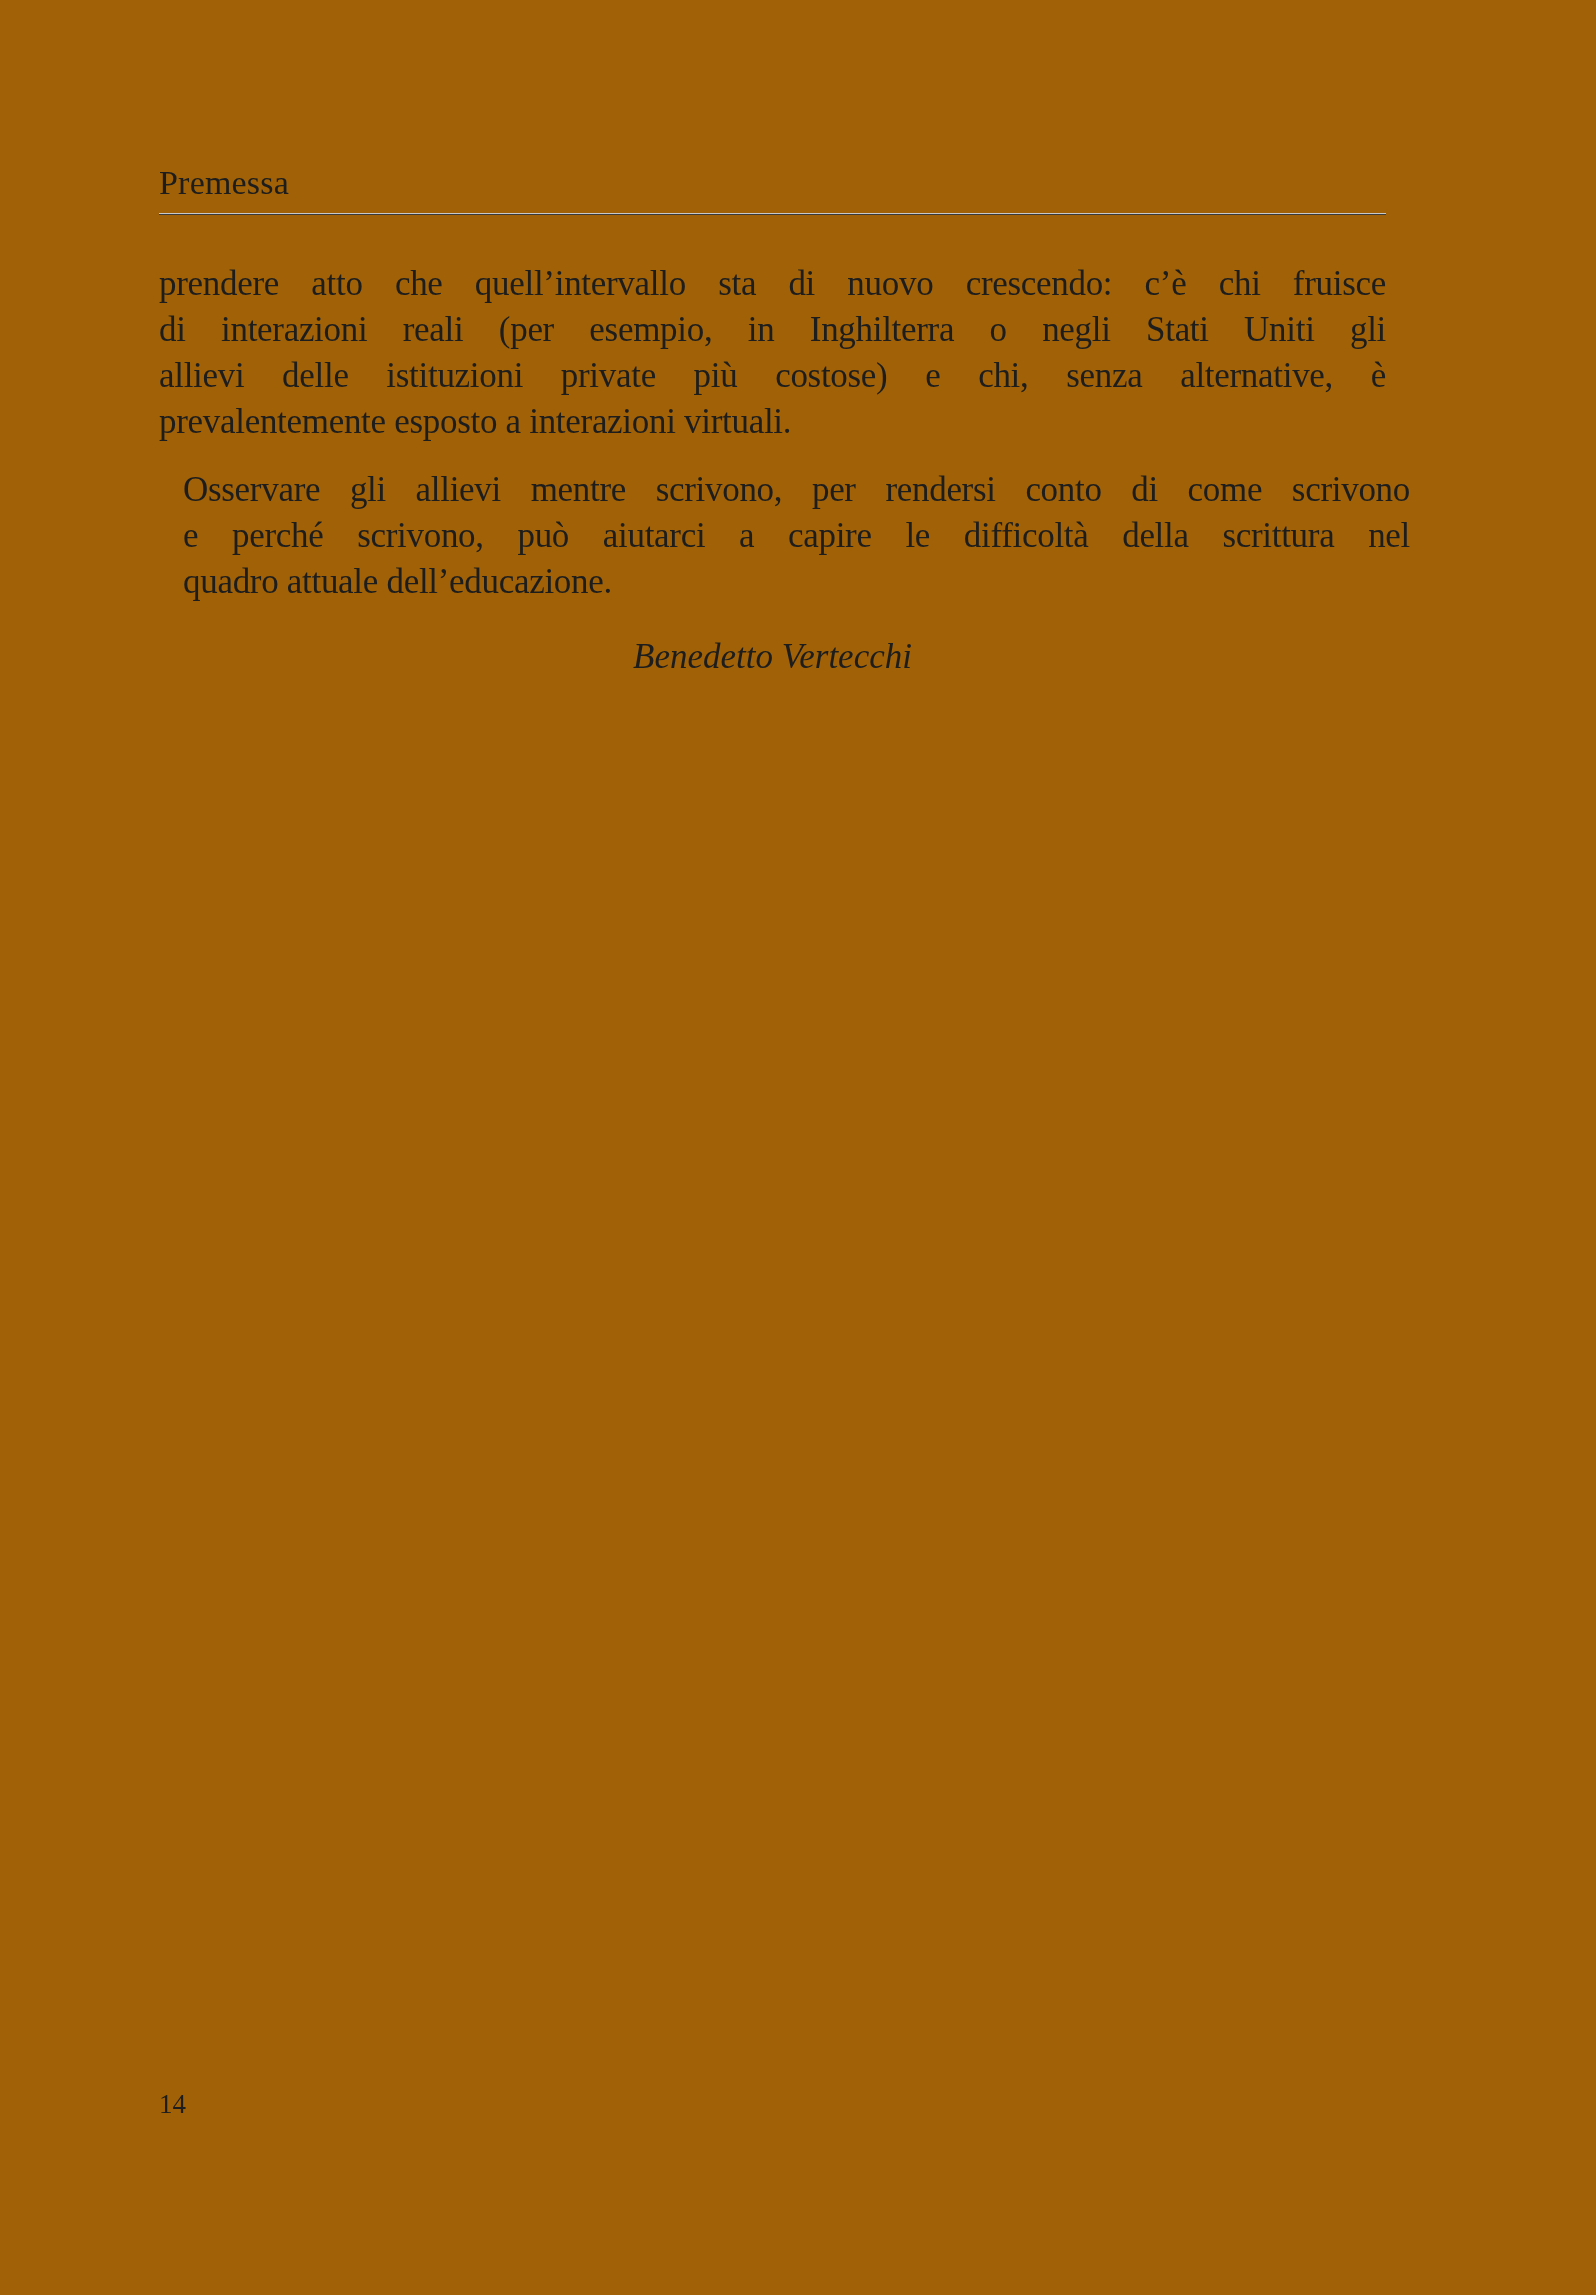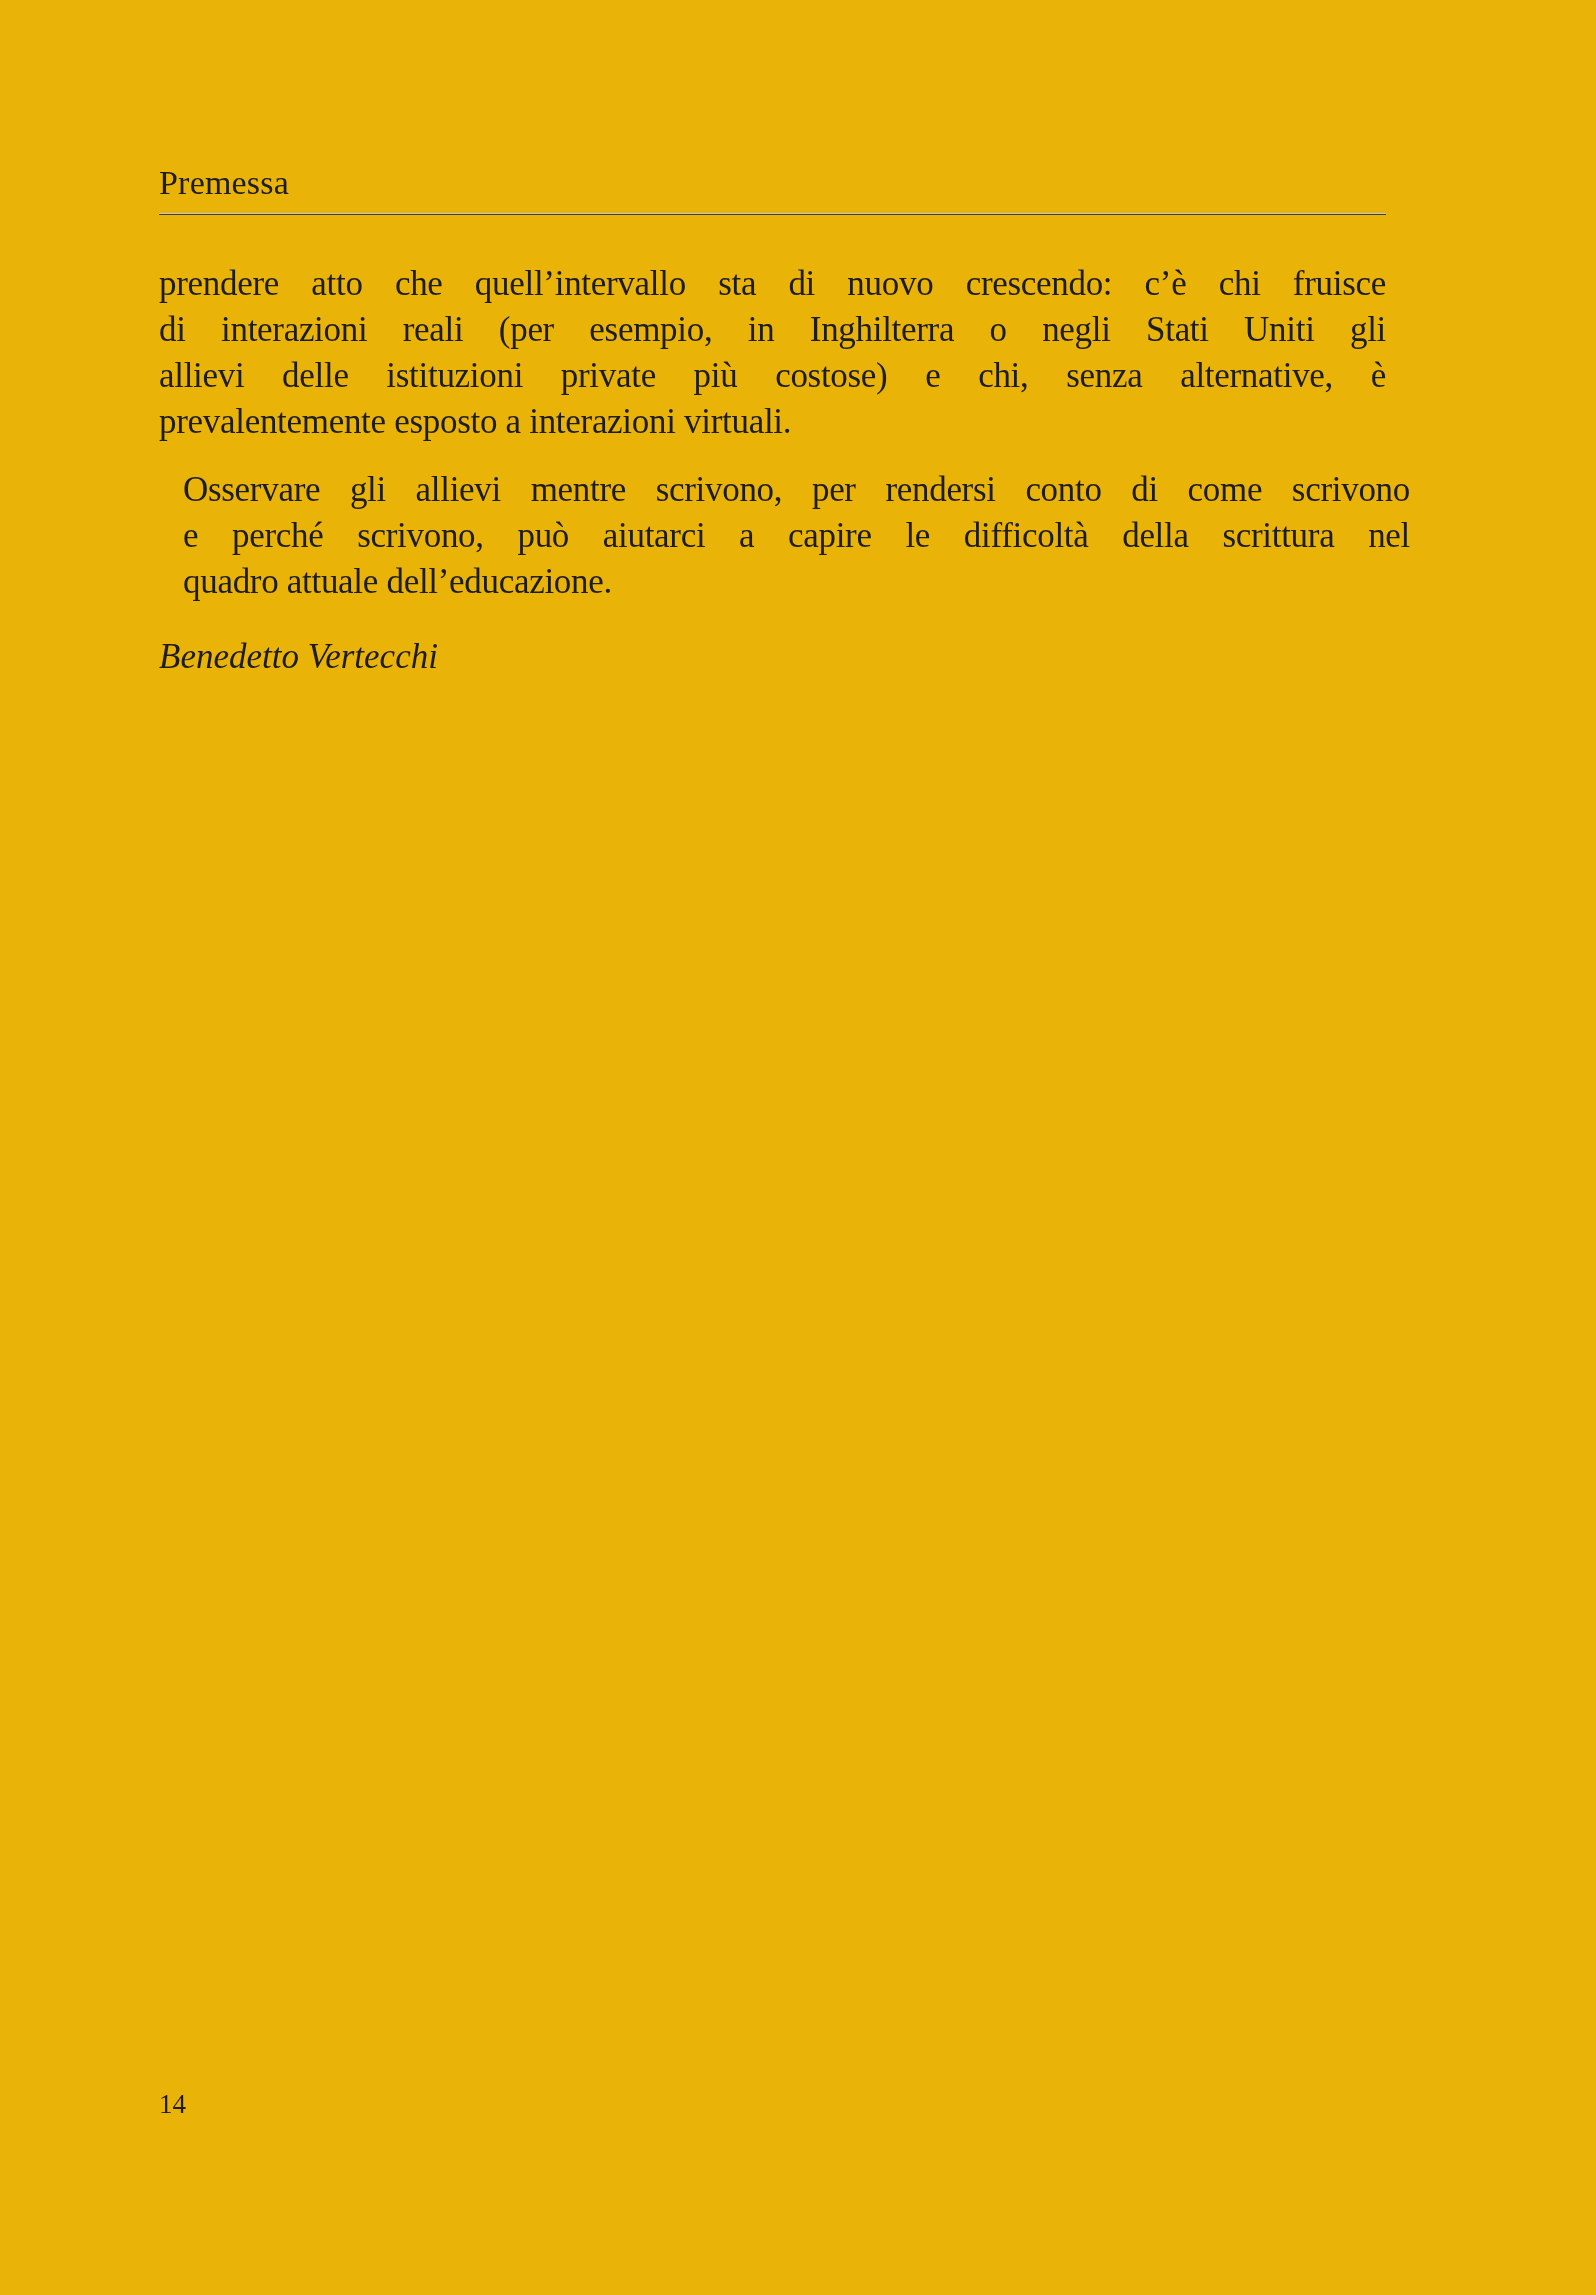--- a/index.html
+++ b/index.html
@@ -5,21 +5,21 @@
   * { margin: 0; padding: 0; box-sizing: border-box; }
   html, body {
     width: 1597px;
     background: #ffffff;
     font-family: "Liberation Serif", serif;
   }
   .page {
     position: relative;
     width: 1597px;
     height: 2295px;
-    background: #eab308;
+    background: #a16207;
     overflow: hidden;
   }
   .running-header {
     position: absolute;
     left: 159px;
     top: 166px;
     width: 1227px;
     font-size: 34px;
     line-height: 1;
     color: #1d1d1d;
@@ -49,21 +49,21 @@
   .line {
     text-align: justify;
     text-align-last: justify;
     white-space: nowrap;
   }
   .line.last {
     text-align-last: left;
   }
   .signature {
     margin-top: 29px;
-    text-align: left;
+    text-align: center;
     font-style: italic;
     font-size: 35px;
     line-height: 46px;
     letter-spacing: 0;
   }
   .page-number {
     position: absolute;
     left: 159px;
     top: 2081px;
     font-size: 27px;

